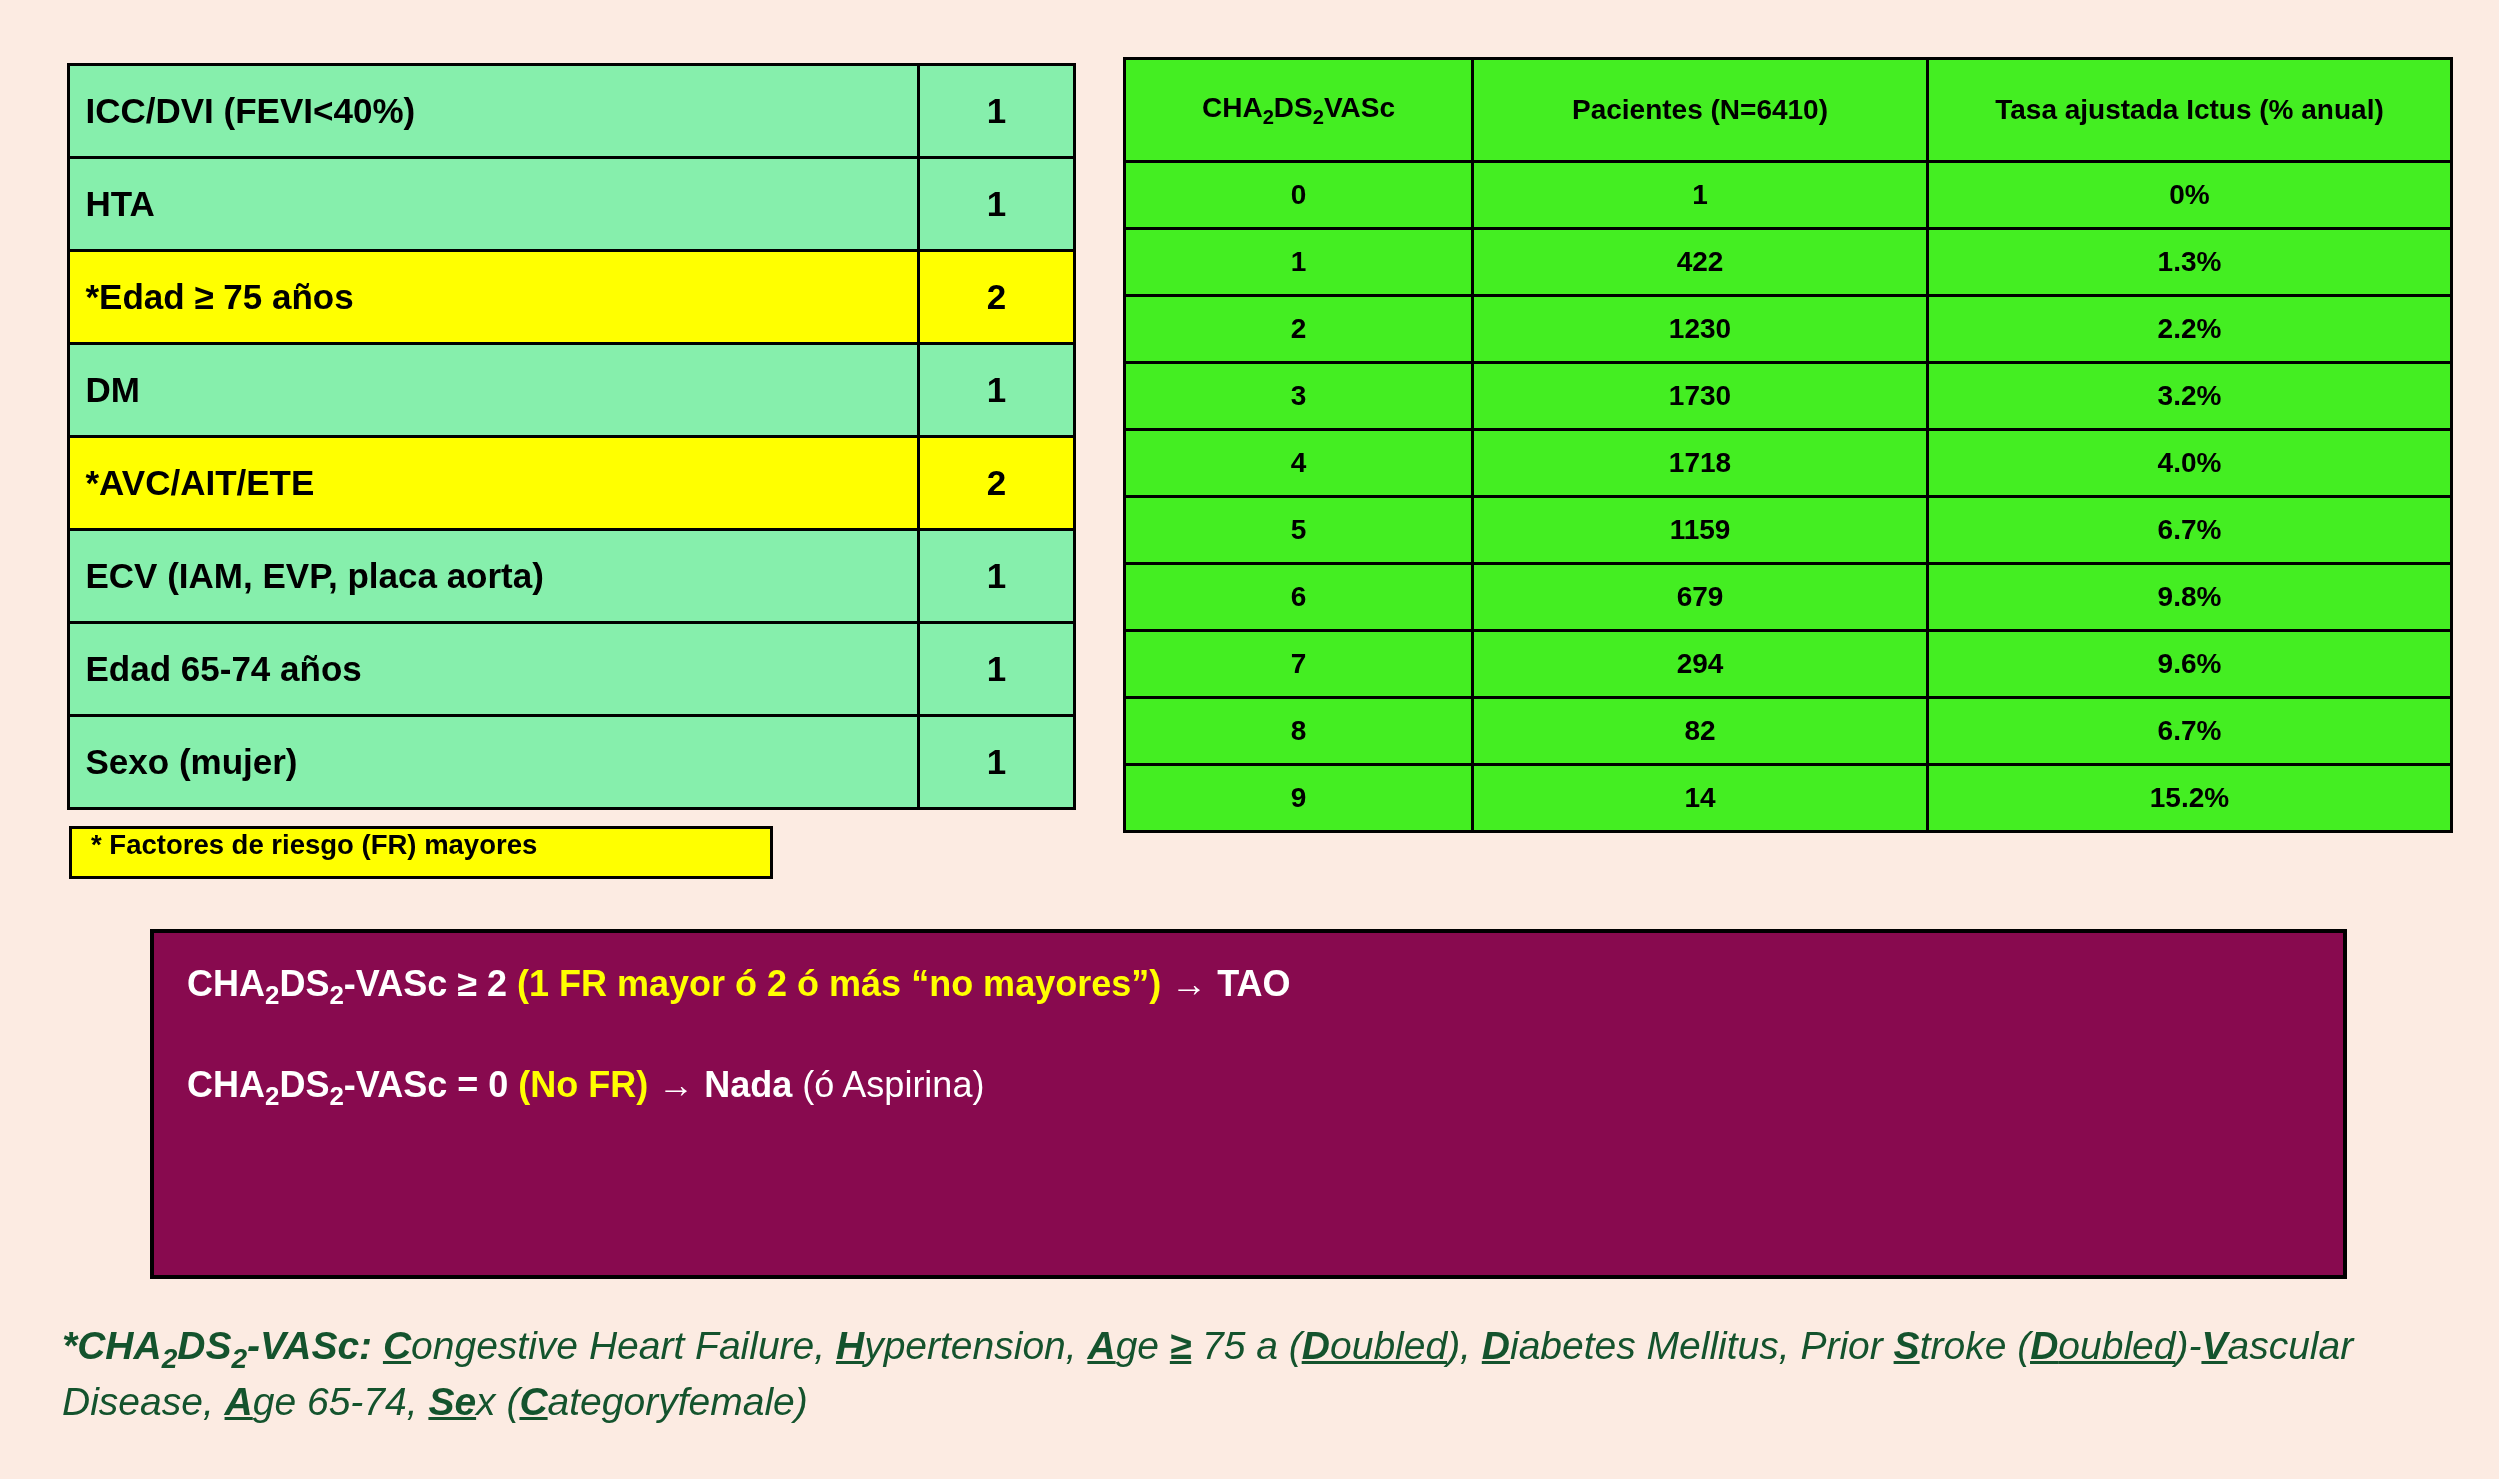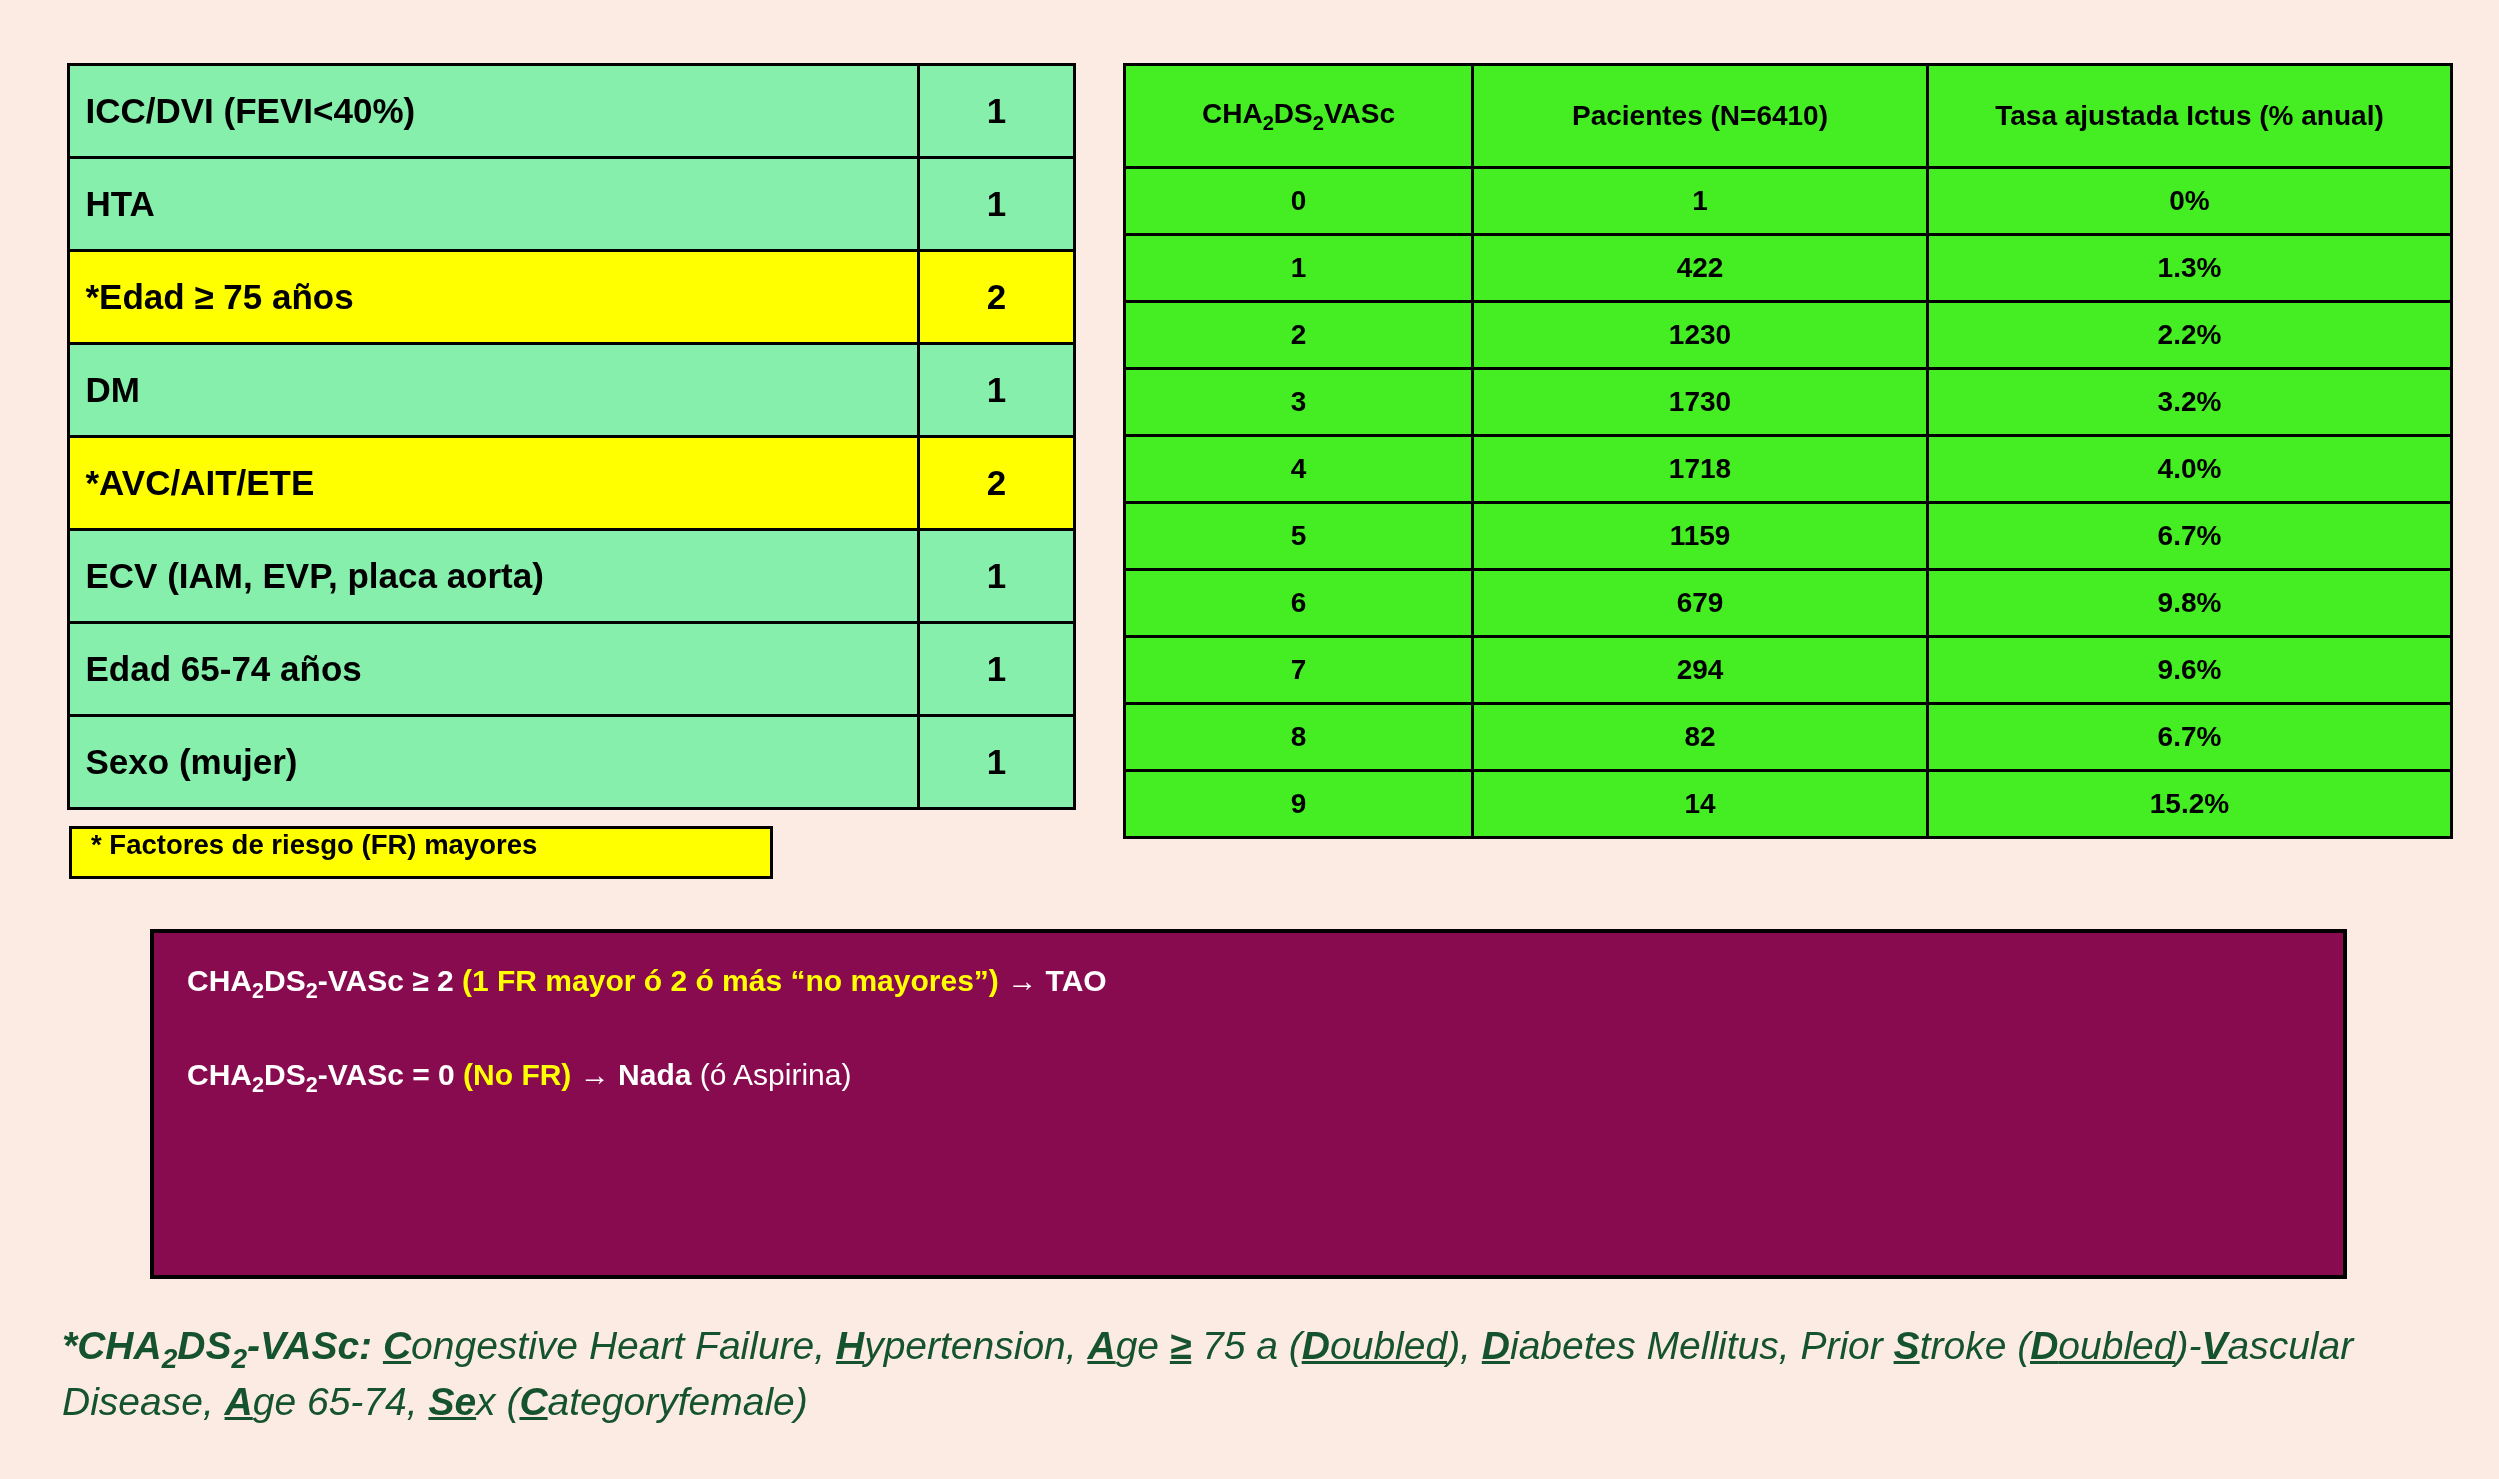--- a/index.html
+++ b/index.html
@@ -59,21 +59,21 @@
     padding-left: 19px;
     font-size: 27.5px;
     font-weight: bold;
     color: #000000;
   }
 
   
   #stroke-table {
     position: absolute;
     left: 1123px;
-    top: 63px;
+    top: 57px;
     width: 1327px;
     border-collapse: collapse;
     table-layout: fixed;
     border-radius: 7px;
   }
   #stroke-table col.c-score { width: 348px; }
   #stroke-table col.c-pts   { width: 455px; }
   #stroke-table col.c-rate  { width: 524px; }
   #stroke-table th,
   #stroke-table td {
@@ -103,21 +103,21 @@
     top: 929px;
     width: 2197px;
     height: 350px;
     background: #880A4F;
     border: 4.3px solid #000000;
     box-sizing: border-box;
     padding: 33px 0 0 33px;
     color: #FFFFFF;
   }
   .rec-line {
-    font-size: 30px;
+    font-size: 36px;
     font-weight: bold;
     line-height: 1.0;
     margin-bottom: 58px;
     white-space: nowrap;
   }
   .rec-line:last-child { margin-bottom: 12px; }
   .rec-hl { color: #FFFF00; }
   .rec-soft { font-weight: normal; }
   .arrow { font-weight: bold; }
 

